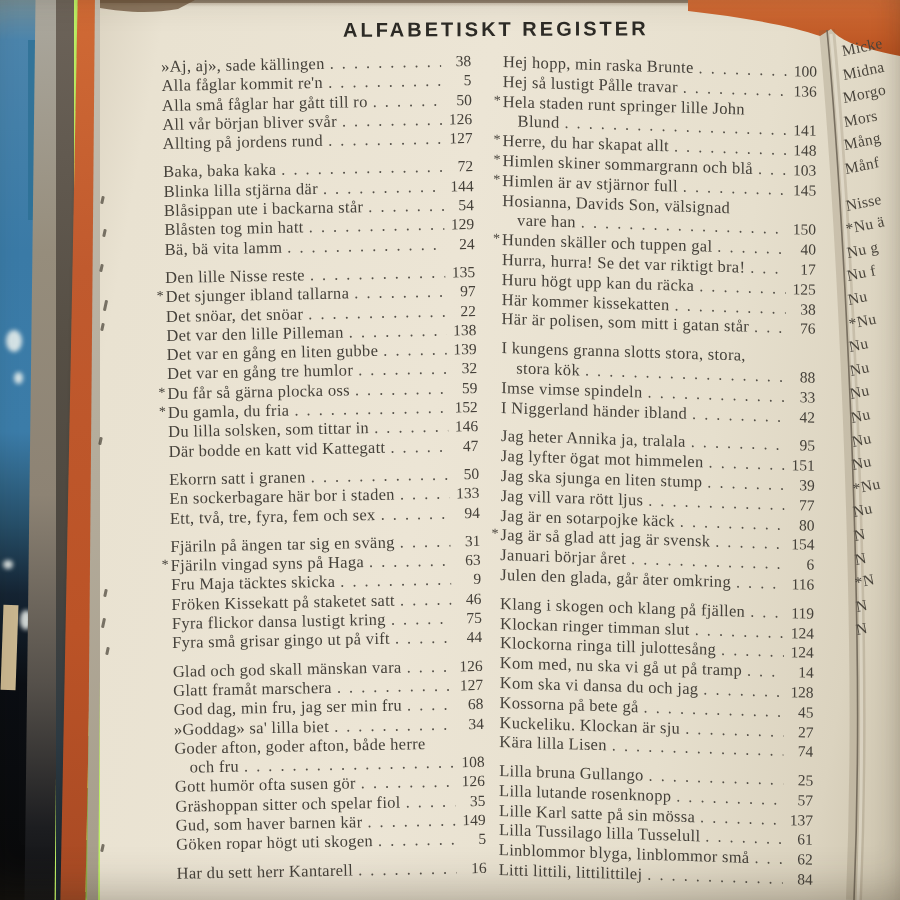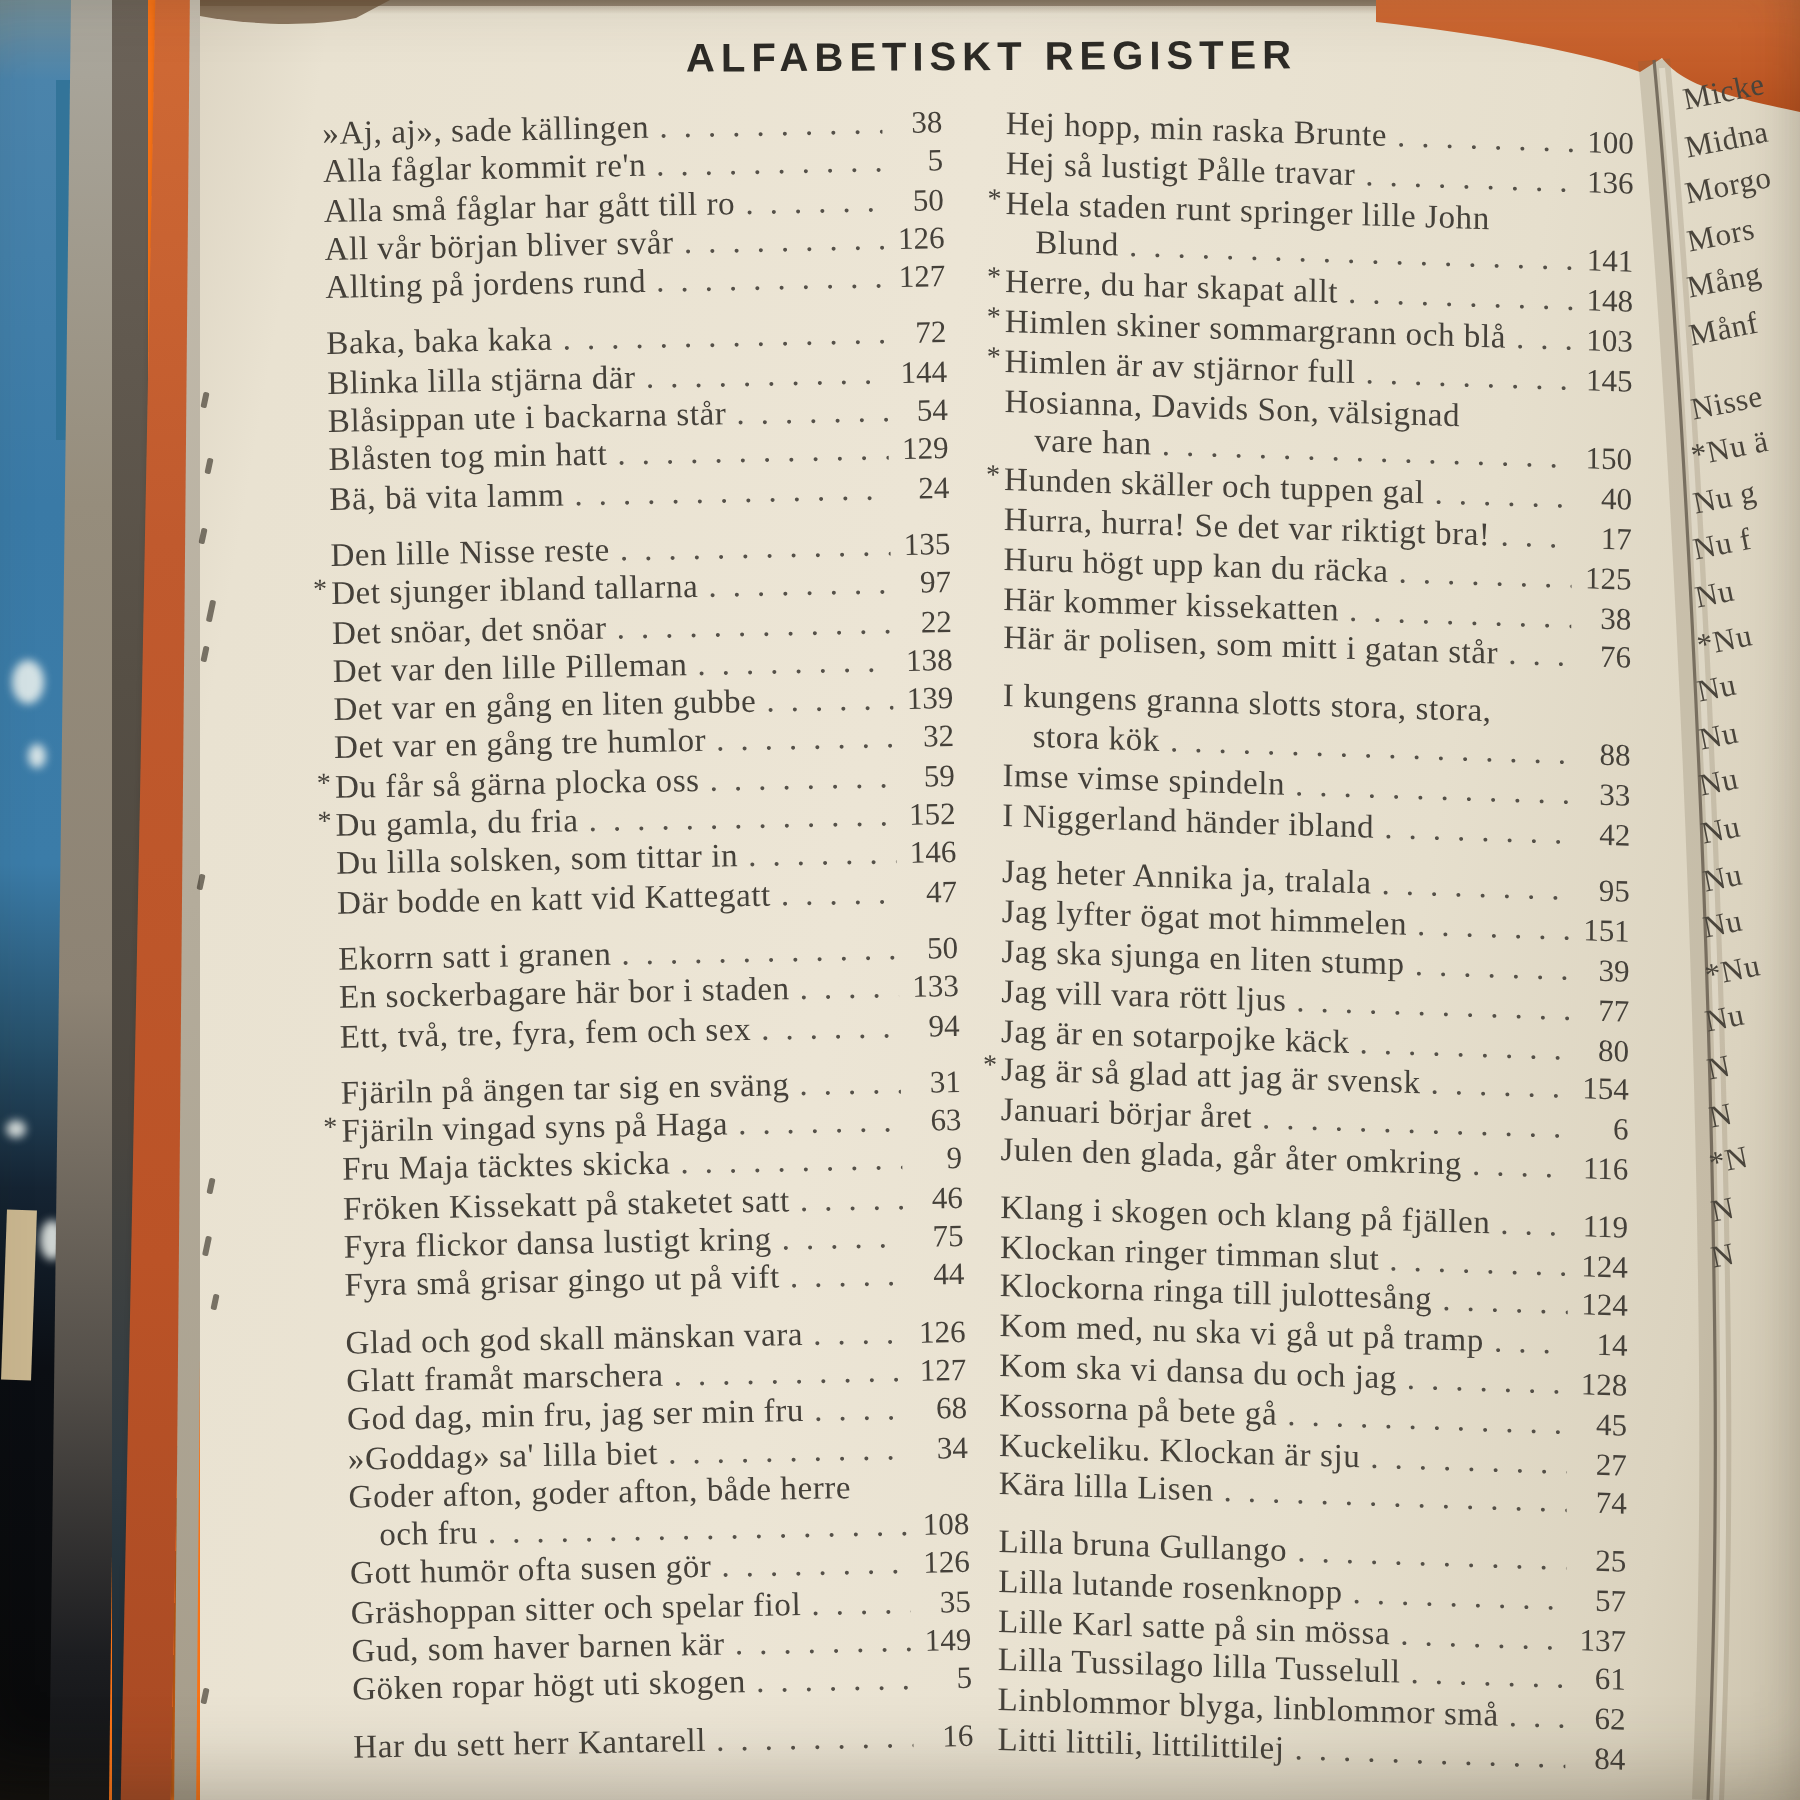--- a/index.html
+++ b/index.html
@@ -1,19 +1,19 @@
 <!DOCTYPE html>
 <html style="--ink: #45413a; --title-ink: #2d2b26; --paper: #e9e2d1; --orange: #c05b2e;"><head>
 <meta charset="utf-8">
 <style>
   :root{
     --ink:#45413a; --title-ink:#2d2b26; --paper:#e9e2d1; --orange:#c05b2e;
   }
   html,body{margin:0;padding:0;background:#111;}
-  .scene{position:relative;width:900px;height:900px;overflow:hidden;background:#f97316;}
+  .scene{position:relative;width:900px;height:900px;overflow:hidden;background:#bef264;}
   .scene *{box-sizing:border-box;}
 
   
   .band{position:absolute;top:0;height:900px;}
   .band-blue{left:0;width:38px;
     background:linear-gradient(180deg,#74909a 0,#4b84ab 40px,#3a7aa6 28%,#3b7ca8 48%,#27506a 58%,#152433 66%,#0b0e13 76%,#090909 100%);}
   .spot{position:absolute;background:rgba(240,244,240,.85);border-radius:50%;filter:blur(2px);}
   .green-patch{position:absolute;left:40px;top:0;width:18px;height:32px;background:#3e9150;}
   .teal-patch{position:absolute;left:28px;top:40px;width:14px;height:180px;background:#2a6e92;opacity:.7;}
   .band-taupe{left:30px;width:30px;transform:skewX(-0.7deg);

